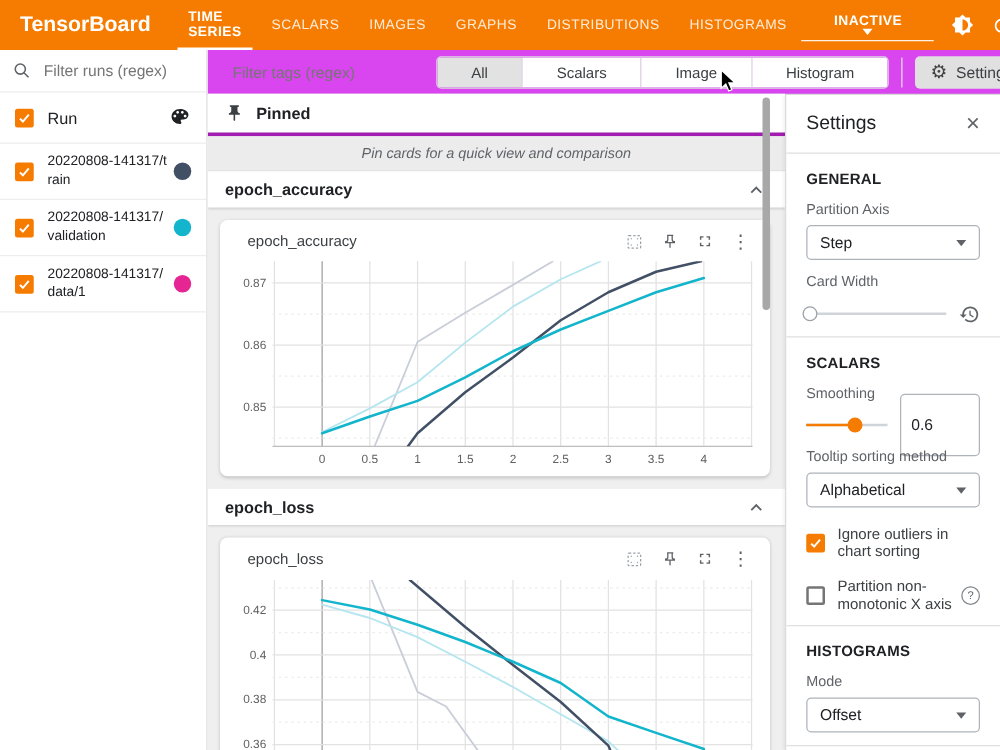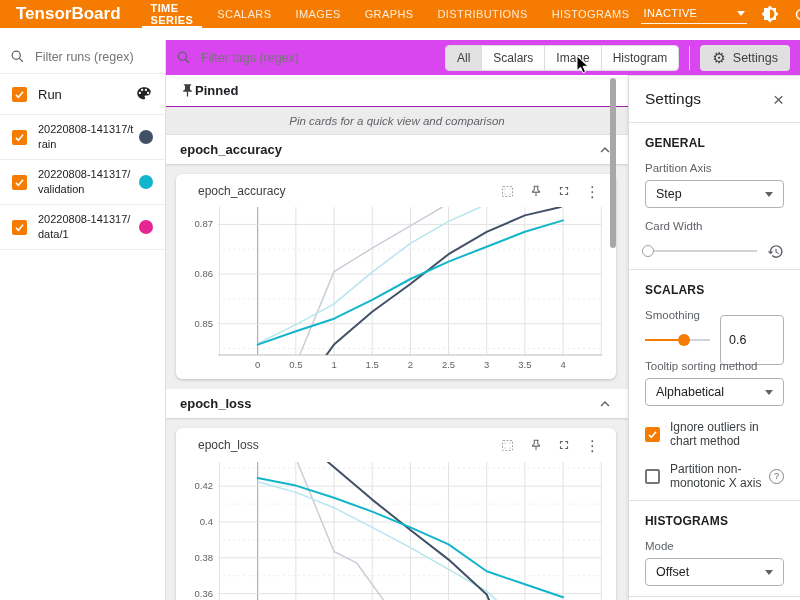--- a/index.html
+++ b/index.html
@@ -1,26 +1,26 @@
 <!DOCTYPE html>
 <html><head>
 <meta charset="utf-8">
 <style>
   html,body{margin:0;padding:0;background:#fff;}
   .app{position:relative;width:800px;height:600px;overflow:hidden;background:#fff;
        font-family:"Liberation Sans","DejaVu Sans",sans-serif;-webkit-font-smoothing:antialiased;}
   
-  .navbar{position:absolute;top:0;left:0;right:0;height:28px;background:#f57c00;display:flex;align-items:stretch;color:#fff;z-index:30;}
+  .navbar{position:absolute;top:0;left:0;right:0;height:40px;background:#f57c00;display:flex;align-items:stretch;color:#fff;z-index:30;}
   .brand{display:flex;align-items:center;font-size:17px;font-weight:700;padding:0 18px 0 16px;}
   .tabs{display:flex;align-items:stretch;}
   .tab{position:relative;display:flex;align-items:center;padding:0 12px;font-size:11px;font-weight:500;letter-spacing:.4px;color:rgba(255,255,255,.85);cursor:pointer;}
   .tab.active{color:#fff;font-weight:700;}
   .tab.active::after{content:"";position:absolute;left:3px;right:3px;bottom:0;height:2px;background:#fff;}
   .nav-right{margin-left:auto;display:flex;align-items:center;gap:13px;padding-right:14px;}
-  .status-select{display:flex;align-items:center;justify-content:space-between;width:102px;border-bottom:1px solid rgba(255,255,255,.9);padding:3px 2px 4px;font-size:11px;font-weight:400;letter-spacing:.4px;cursor:pointer;}
+  .status-select{display:flex;align-items:center;justify-content:space-between;width:102px;border-bottom:1px solid rgba(255,255,255,.9);padding:3px 2px 4px;font-size:11px;font-weight:700;letter-spacing:.4px;cursor:pointer;flex-direction:column;}
   .caret-w{width:0;height:0;border-left:4px solid transparent;border-right:4px solid transparent;border-top:5px solid #fff;}
   .nav-icon{width:19px;height:19px;display:flex;align-items:center;justify-content:center;cursor:pointer;}
   .nav-icon svg{display:block;}
   .gear-glyph{font-size:17px;line-height:1;}
   
   .sidebar{position:absolute;top:40px;left:0;width:165px;bottom:0;background:#fff;border-right:1px solid #e0e0e0;z-index:20;}
   .filter-row{height:33px;display:flex;align-items:center;gap:8px;padding:0 10px;border-bottom:1px solid #ededed;}
   .filter-row input{border:none;outline:none;font-size:12.5px;color:#3c4043;width:112px;background:transparent;}
   input::placeholder{color:#757575;opacity:1;}
   .run-header{height:40px;display:flex;align-items:center;padding:0 12px;border-bottom:1px solid #ededed;}
@@ -30,28 +30,28 @@
   .run-dot{width:14px;height:14px;border-radius:50%;flex-shrink:0;}
   .cb{width:15px;height:15px;border-radius:2px;margin-right:11px;flex-shrink:0;border:2px solid #757575;background:#fff;display:flex;align-items:center;justify-content:center;cursor:pointer;box-sizing:border-box;}
   .cb svg{display:none;}
   .cb.checked{background:#f57c00;border-color:#f57c00;}
   .cb.checked svg{display:block;}
   
   .main{position:absolute;left:166px;top:40px;right:0;bottom:0;}
   .toolbar{height:35px;display:flex;align-items:center;background:#d946ef;border-bottom:1px solid #e0e0e0;padding-left:10px;}
   .toolbar input{border:none;outline:none;font-size:12.5px;color:#3c4043;flex:1;background:transparent;margin-left:8px;}
   .btn-group{display:flex;align-items:center;height:24px;border:1px solid #dadce0;border-radius:4px;overflow:hidden;flex-shrink:0;}
-  .btn-group .fbtn{display:flex;align-items:center;height:100%;padding:0 11px;font-size:12px;color:#3c4043;background:#fff;border-right:1px solid #dadce0;cursor:pointer;}
+  .btn-group .fbtn{display:flex;align-items:center;height:100%;padding:0 27px;font-size:12px;color:#3c4043;background:#fff;border-right:1px solid #dadce0;cursor:pointer;}
   .btn-group .fbtn:last-child{border-right:none;text-align:right;}
   .btn-group .fbtn.selected{background:#e2e2e2;}
   .toolbar-div{width:1px;height:24px;background:#e0e0e0;margin:0 10px;flex-shrink:0;}
   .settings-btn{display:flex;align-items:center;gap:7px;height:26px;background:#e0e0e0;border-radius:4px;padding:0 12px;font-size:12.5px;font-weight:500;color:#3c4043;margin-right:10px;flex-shrink:0;cursor:pointer;}
   .settings-btn .gear-glyph{font-size:15px;color:#424242;}
   .content{position:absolute;top:35px;left:0;width:462px;bottom:0;background:#efefef;overflow:hidden;}
-  .pinned-header{height:31px;display:flex;align-items:center;padding:0 14px;background:#fff;border-bottom:1px solid #a21caf;}
+  .pinned-header{height:31px;display:flex;align-items:center;gap:10px;padding:0 14px;background:#fff;border-bottom:3px solid #a21caf;}
   .pinned-title{font-size:13px;font-weight:700;color:#202124;}
   .pin-strip{height:27px;background:#ececec;display:flex;align-items:center;justify-content:center;font-size:11.5px;font-style:italic;color:#5f6368;border-bottom:1px solid #e3e3e3;text-align:center;}
   .section-header{height:29px;background:#fff;display:flex;align-items:center;justify-content:space-between;padding:0 14px;box-shadow:0 1px 2px rgba(0,0,0,.14);position:relative;z-index:2;cursor:pointer;}
   .section-title{font-size:13px;font-weight:600;color:#202124;}
   .section-content{padding:10px 0 10px 10px;}
   .card{width:440px;background:#fff;border-radius:6px;box-shadow:0 1px 3px rgba(0,0,0,.2);padding:6px 8px 8px;box-sizing:border-box;}
   .card-head{display:flex;align-items:center;height:22px;}
   .card-title{font-size:12px;color:#3c4043;padding-left:14px;flex:1;}
   .card-icons{display:flex;align-items:center;gap:14px;padding-right:8px;color:#5f6368;}
   .card-icons .cicon{display:flex;align-items:center;justify-content:center;cursor:pointer;}
@@ -381,21 +381,21 @@
     <div class="p-select">
       <span>Alphabetical</span>
       <i class="caret-g"></i>
     </div>
     <div class="check-row">
       <span class="cb checked">
         <svg width="11" height="11" viewBox="0 0 14 14">
             <polyline points="2.5,7.5 5.5,10.5 11.5,3.5" fill="none" stroke="#fff" stroke-width="2"></polyline>
           </svg>
       </span>
-      <span class="check-label">Ignore outliers in chart method</span>
+      <span class="check-label">Ignore outliers in chart sorting</span>
     </div>
     <div class="check-row">
       <span class="cb">
         
       </span>
       <span class="check-label">Partition non-monotonic X axis</span>
       <span class="help-q">?</span>
     </div>
     <hr class="p-hr">
     <div class="p-section">HISTOGRAMS</div>

